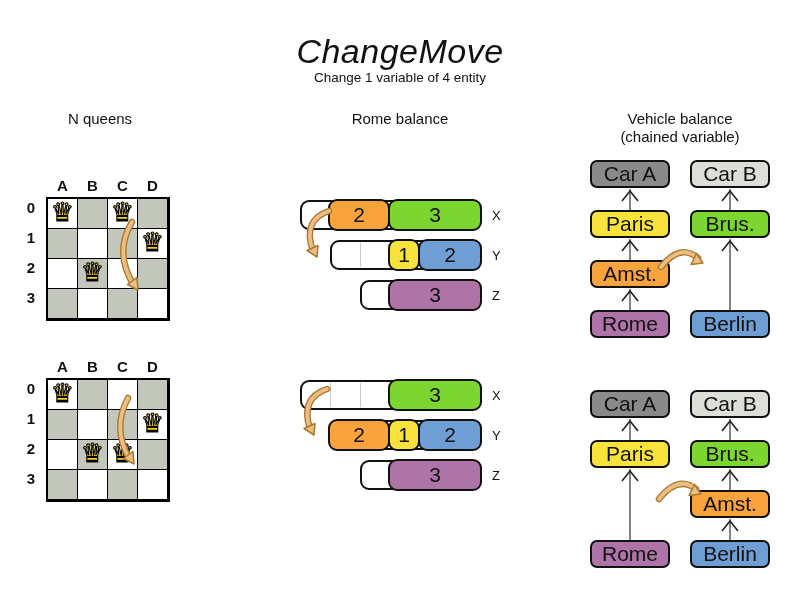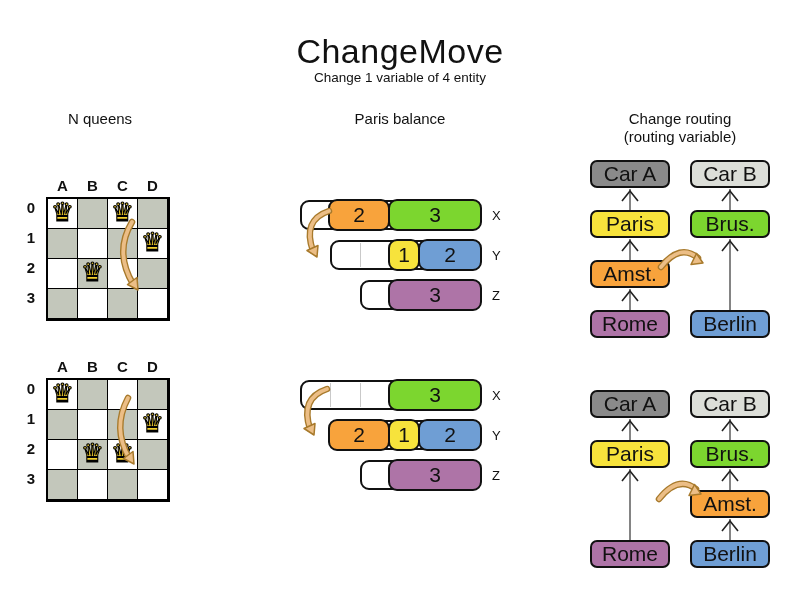--- a/index.html
+++ b/index.html
@@ -1,38 +1,38 @@
 <!DOCTYPE html>
 <html><head>
 <meta charset="utf-8">
 <style>
   html,body{margin:0;padding:0;width:800px;height:600px;background:#fff;overflow:hidden;}
   body{font-family:"Liberation Sans",sans-serif;color:#111;}
   #canvas{position:relative;width:800px;height:600px;}
-  .title{position:absolute;top:32px;left:0;width:800px;text-align:center;font-size:34px;letter-spacing:.5px;}
+  .title{position:absolute;top:32px;left:0;width:800px;text-align:center;font-size:34px;letter-spacing:.5px;font-style:italic;}
   .subtitle{position:absolute;top:70px;left:0;width:800px;text-align:center;font-size:13.5px;}
   .colhead{position:absolute;top:110px;width:240px;text-align:center;font-size:15px;line-height:18px;}
   #overlay{position:absolute;left:0;top:0;pointer-events:none;}
 </style>
 </head>
 <body>
 
 <div id="canvas">
   <div class="title">ChangeMove</div>
   <div class="subtitle">Change 1 variable of 4 entity</div>
 
   <div class="colhead" style="left:-20px;">
     <div>N queens</div>
   </div>
   <div class="colhead" style="left:280px;">
-    <div>Paris balance</div>
+    <div>Rome balance</div>
   </div>
   <div class="colhead" style="left:560px;">
-    <div>Change routing</div>
-    <div>(routing variable)</div>
+    <div>Vehicle balance</div>
+    <div>(chained variable)</div>
   </div>
 
   <div style="position: absolute; left: 45px; top: 177px; width: 36px; text-align: center; font: bold 15px &quot;Liberation Sans&quot;, sans-serif; letter-spacing: 1px;">A</div>
     <div style="position: absolute; left: 75px; top: 177px; width: 36px; text-align: center; font: bold 15px &quot;Liberation Sans&quot;, sans-serif; letter-spacing: 1px;">B</div>
     <div style="position: absolute; left: 105px; top: 177px; width: 36px; text-align: center; font: bold 15px &quot;Liberation Sans&quot;, sans-serif; letter-spacing: 1px;">C</div>
     <div style="position: absolute; left: 135px; top: 177px; width: 36px; text-align: center; font: bold 15px &quot;Liberation Sans&quot;, sans-serif; letter-spacing: 1px;">D</div>
     <div style="position: absolute; left: 22px; top: 199px; width: 18px; height: 29px; font: bold 15px &quot;Liberation Sans&quot;, sans-serif; text-align: center;">0</div>
     <div style="position: absolute; left: 22px; top: 229px; width: 18px; height: 29px; font: bold 15px &quot;Liberation Sans&quot;, sans-serif; text-align: center;">1</div>
     <div style="position: absolute; left: 22px; top: 259px; width: 18px; height: 29px; font: bold 15px &quot;Liberation Sans&quot;, sans-serif; text-align: center;">2</div>
     <div style="position: absolute; left: 22px; top: 289px; width: 18px; height: 29px; font: bold 15px &quot;Liberation Sans&quot;, sans-serif; text-align: center;">3</div>

